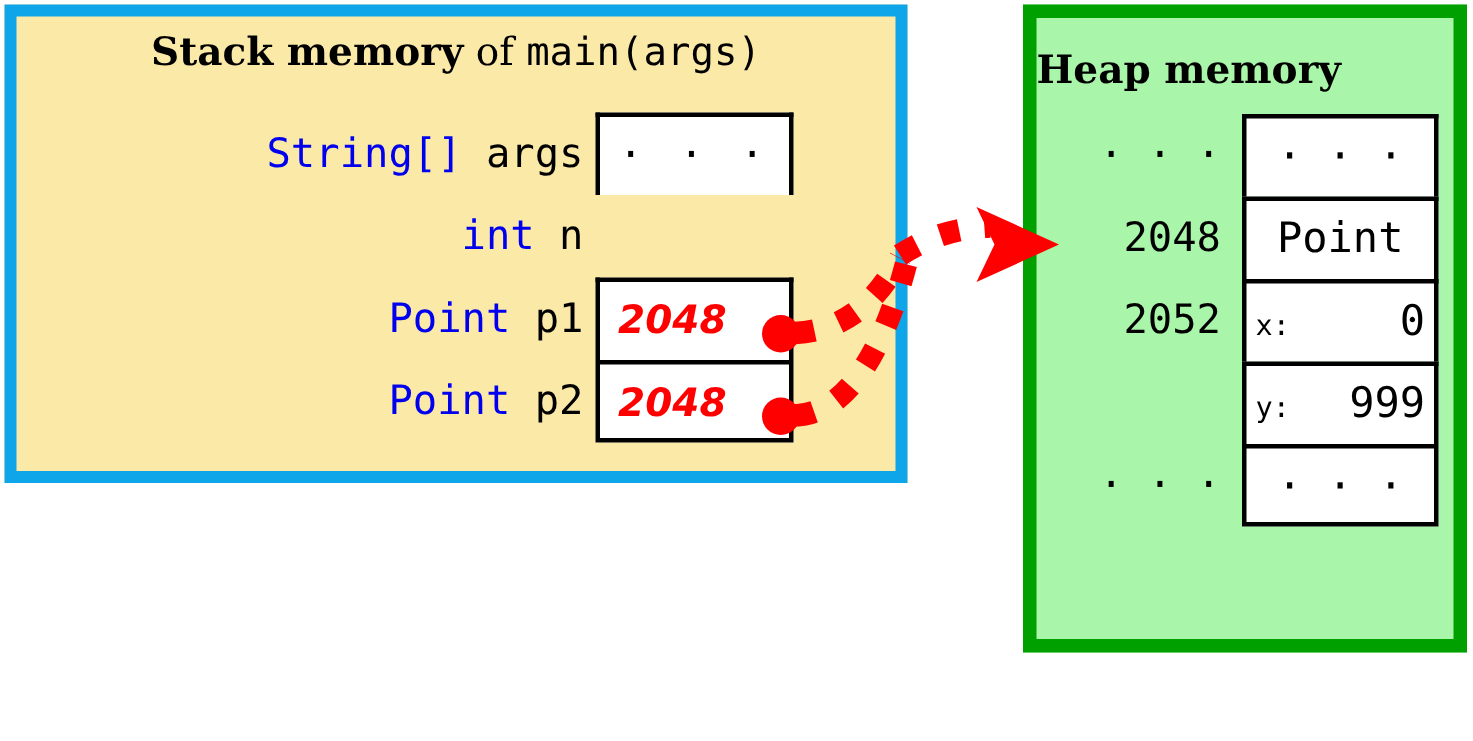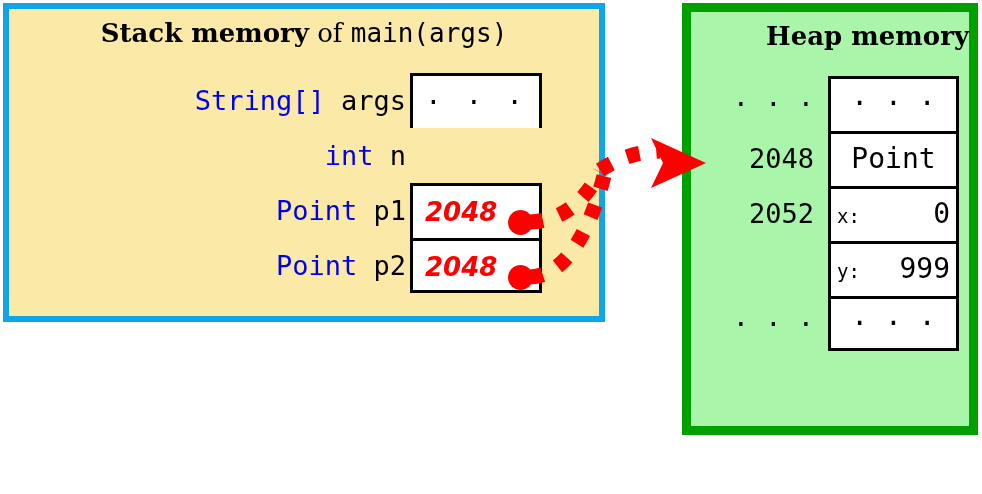--- a/index.html
+++ b/index.html
@@ -17,21 +17,21 @@
 
   
   #stack-panel {
     position: absolute;
     left: 3px;
     top: 3px;
     width: 602px;
     height: 319px;
     box-sizing: border-box;
     background: #fbe9a8;
-    border: 6px solid #0ea5e9;
+    border: 8px solid #0ea5e9;
   }
   #stack-title {
     position: absolute;
     left: 0;
     top: 9px;
     width: 100%;
     text-align: center;
     white-space: nowrap;
   }
   .ttl-bold {
@@ -48,21 +48,21 @@
   }
   .ttl-mono {
     font-family: "DejaVu Sans Mono", monospace;
     font-size: 26px;
     color: #000000;
   }
 
   
   #stack-rows {
     position: absolute;
-    left: 15px;
+    left: 0;
     top: 64px;
     width: 100%;
   }
   .srow {
     position: relative;
     height: 55px;
   }
   .srow-label {
     position: absolute;
     right: 208px;
@@ -120,23 +120,23 @@
     top: 3px;
     width: 296px;
     height: 432px;
     box-sizing: border-box;
     background: #a9f5a9;
     border: 9px solid #00a000;
   }
   #heap-title {
     position: absolute;
     left: 0;
-    top: 9px;
+    top: 20px;
     width: 100%;
-    text-align: right;
+    text-align: left;
     white-space: nowrap;
   }
   #heap-rows {
     position: absolute;
     left: 0;
     top: 64px;
     width: 100%;
   }
   .hrow {
     position: relative;

